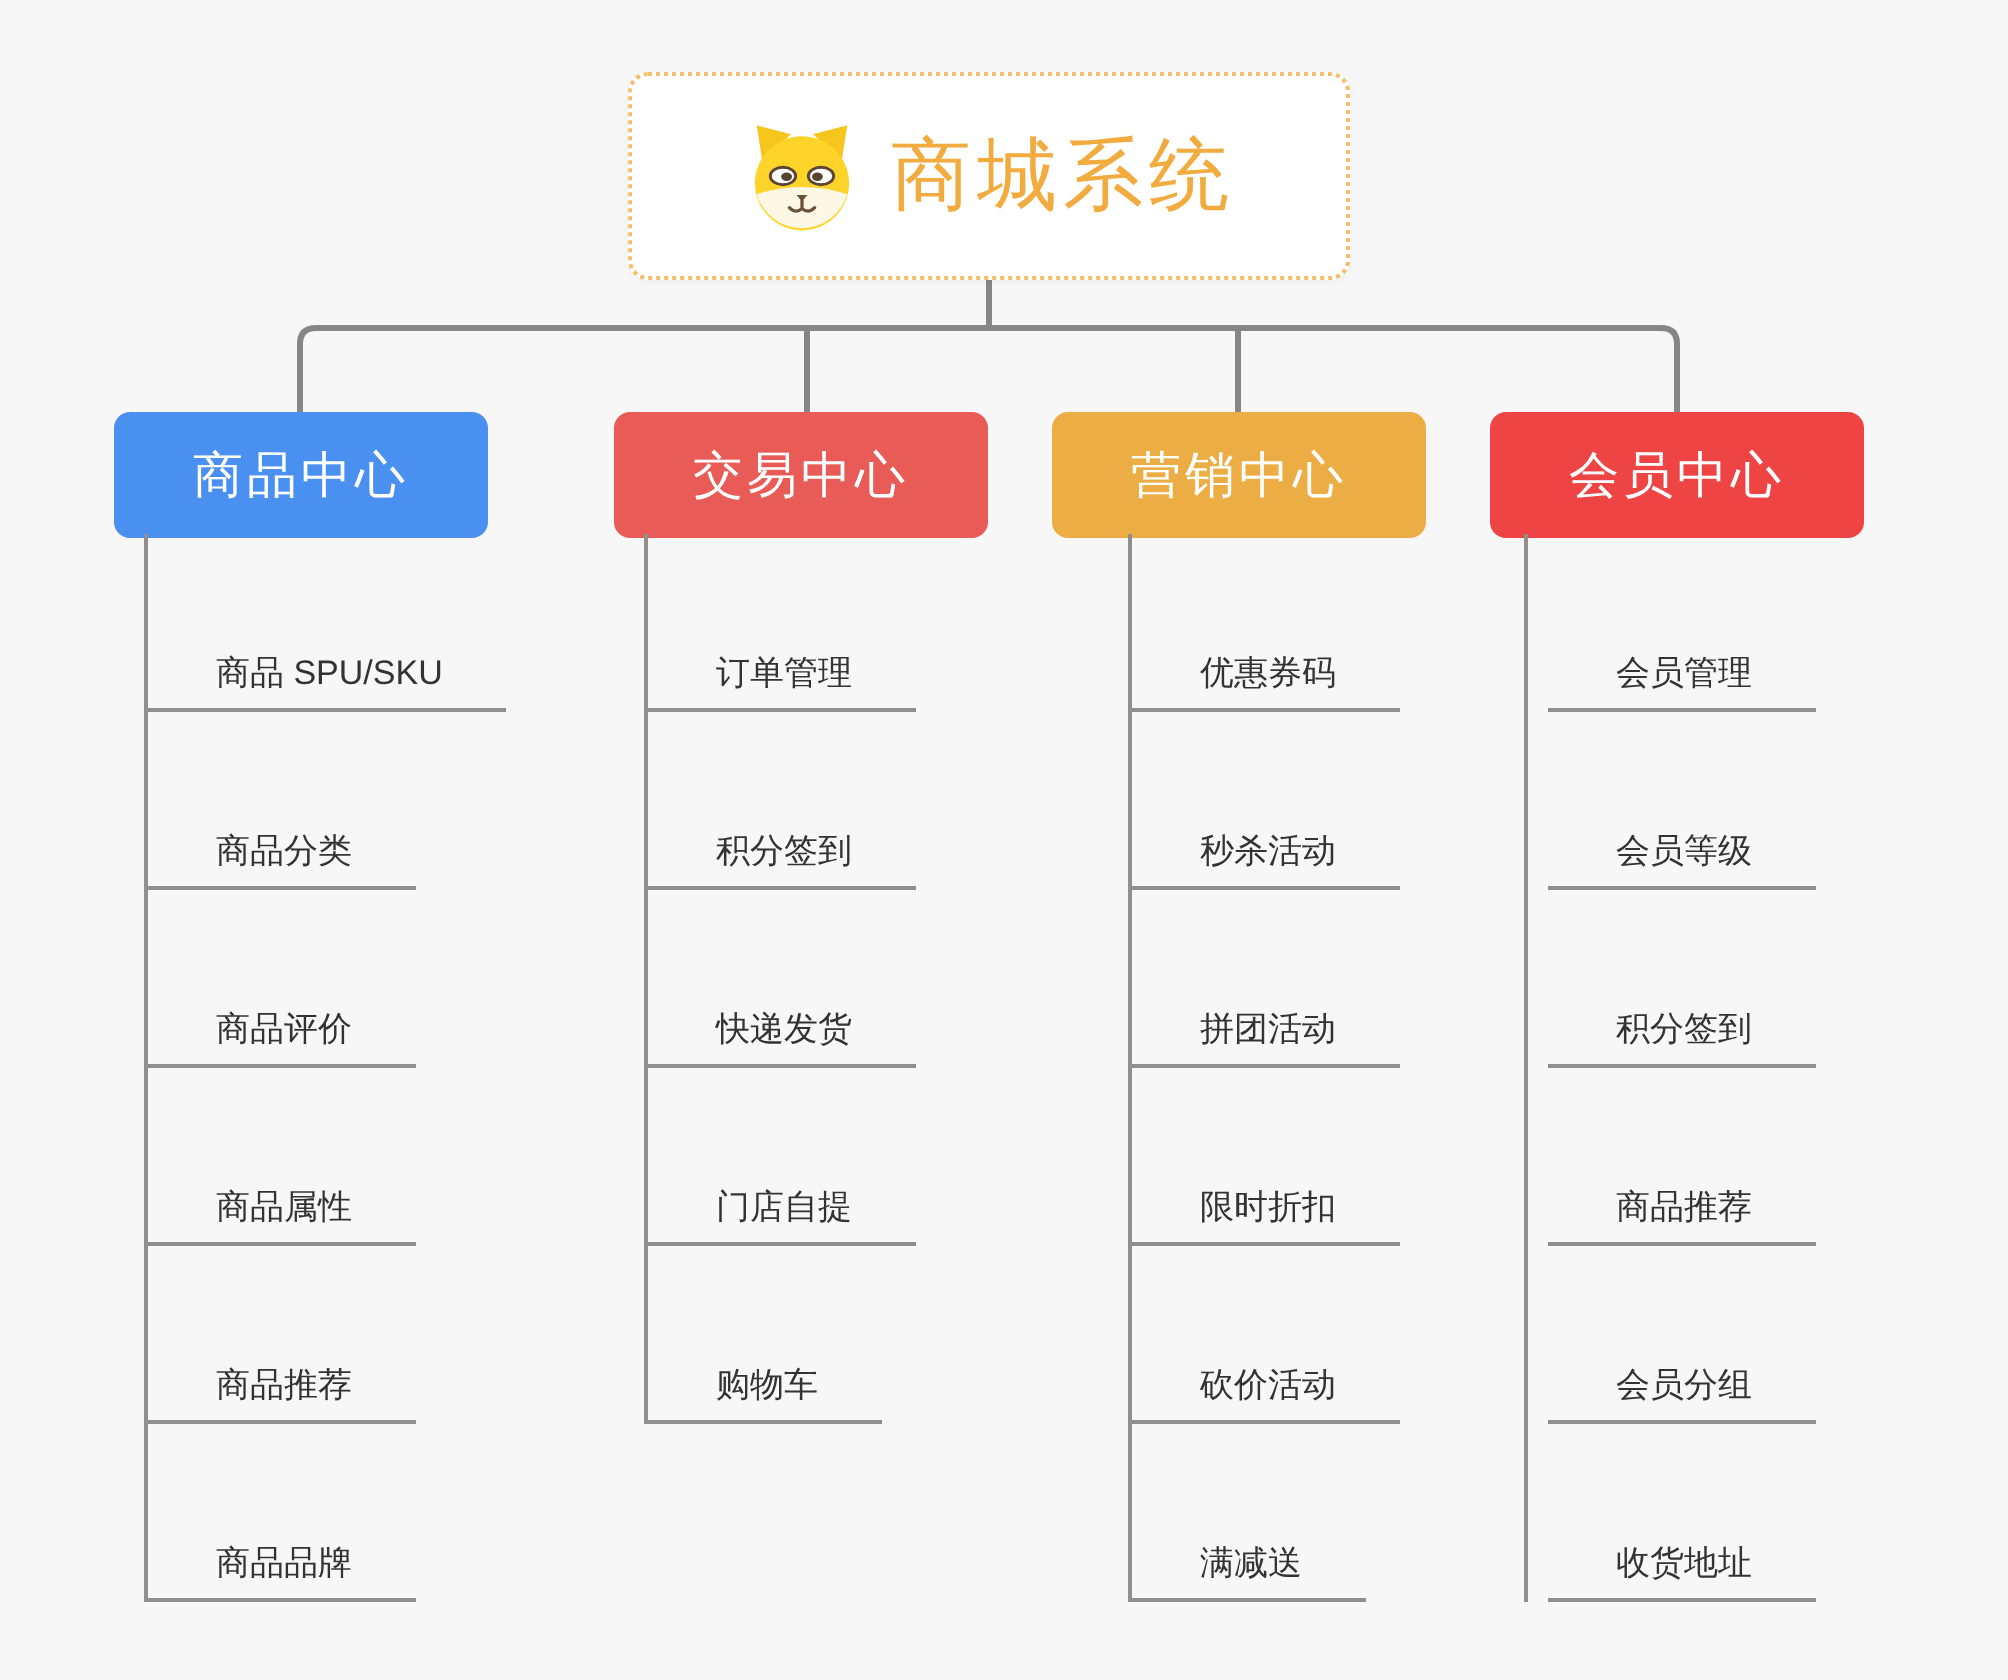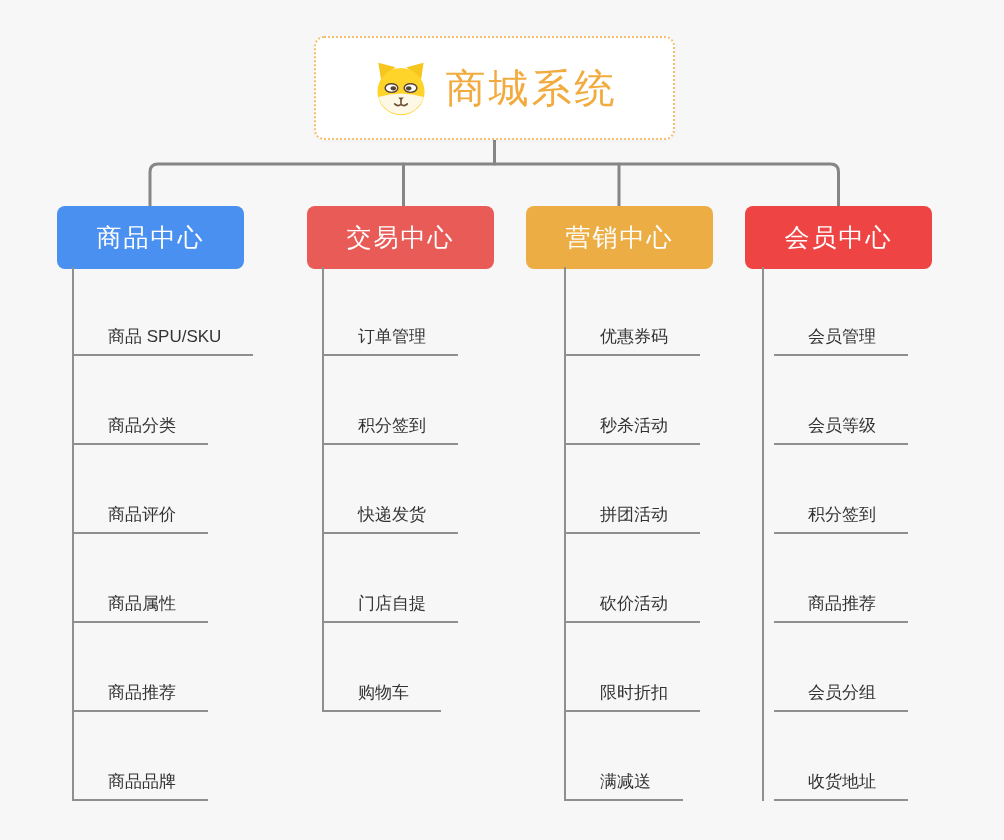--- a/index.html
+++ b/index.html
@@ -147,24 +147,24 @@
     <div class="leaf">
         <span class="leaf-text">优惠券码</span>
       </div>
     <div class="leaf">
         <span class="leaf-text">秒杀活动</span>
       </div>
     <div class="leaf">
         <span class="leaf-text">拼团活动</span>
       </div>
     <div class="leaf">
-        <span class="leaf-text">砍价活动</span>
+        <span class="leaf-text">限时折扣</span>
       </div>
     <div class="leaf">
-        <span class="leaf-text">限时折扣</span>
+        <span class="leaf-text">砍价活动</span>
       </div>
     <div class="leaf">
         <span class="leaf-text">满减送</span>
       </div>
   </div>
 
   <div class="leaves lv3">
     <div class="leaf">
         <span class="leaf-text">会员管理</span>
       </div>

